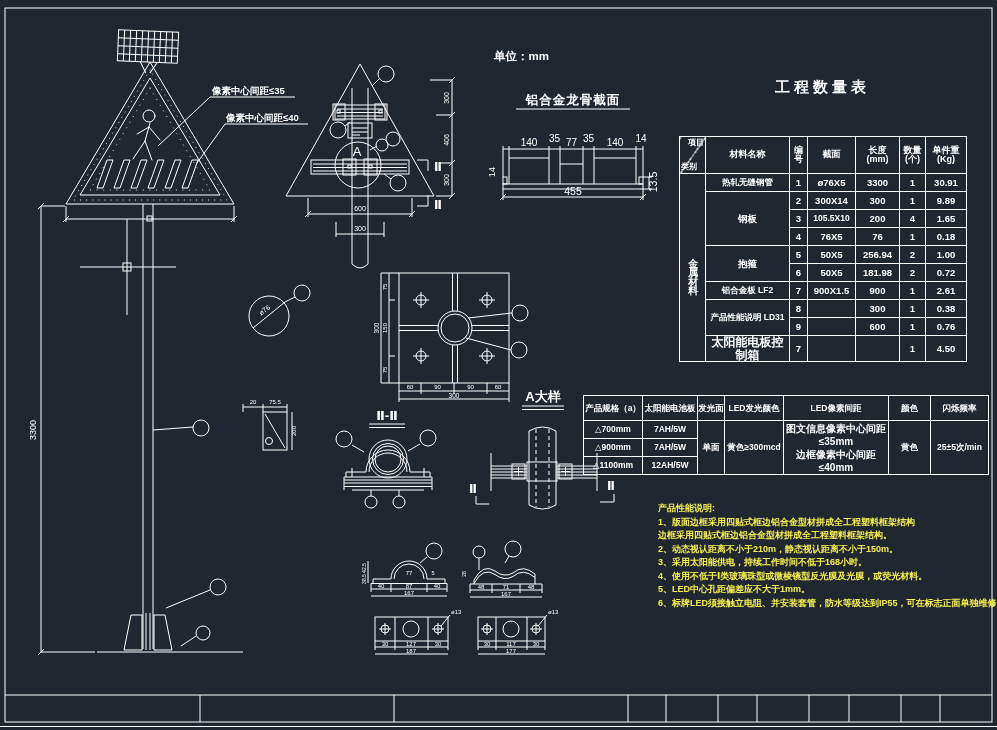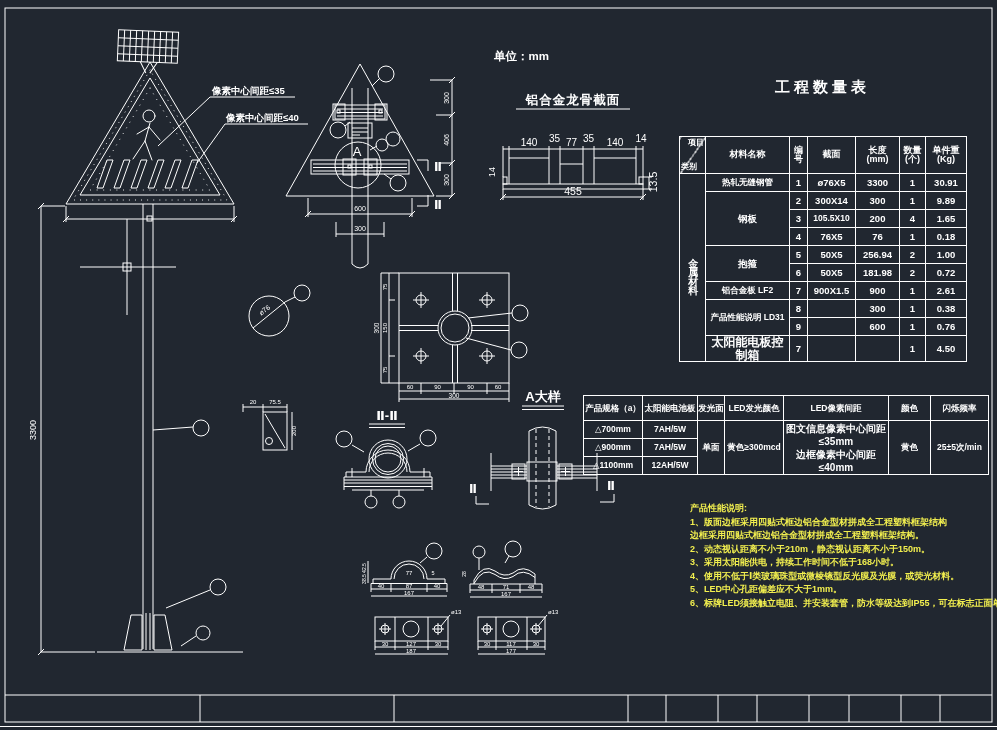--- a/index.html
+++ b/index.html
@@ -22,21 +22,21 @@
   .nocell{word-break:break-all;font-size:9px;}
   .ptable{left:583px;top:357px;width:405px;font-size:8.5px;}
   .ptable .hdr td{height:24px;}
   .ptable td{height:17px;}
   .pitch{font-size:10px;line-height:1.3;}
   .ttitle{position:absolute;text-align:center;font-weight:bold;color:#fff;}
   #qt-title{left:679px;top:78px;width:287px;font-size:15px;letter-spacing:4px;}
   #pt-title{left:583px;top:337px;width:405px;font-size:13.5px;letter-spacing:2px;}
   .notes{position:absolute;left:658px;top:502px;width:332px;color:#f2ef4f;
          font-size:9px;font-weight:bold;line-height:13.5px;}
-  .notes div{white-space:nowrap;margin-left:32px;}
+  .notes div{white-space:nowrap;}
 </style>
 </head>
 <body>
 
 <div class="canvas">
 
 <svg width="997" height="730" viewBox="0 0 997 730">
 
   <g stroke-width="1.4">
     <rect x="5" y="8" width="987" height="714"></rect>

